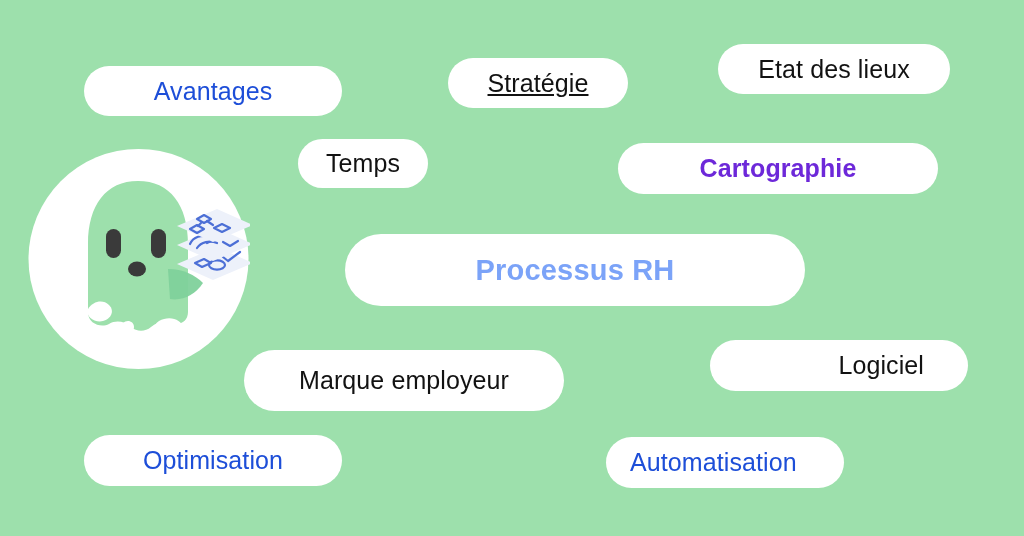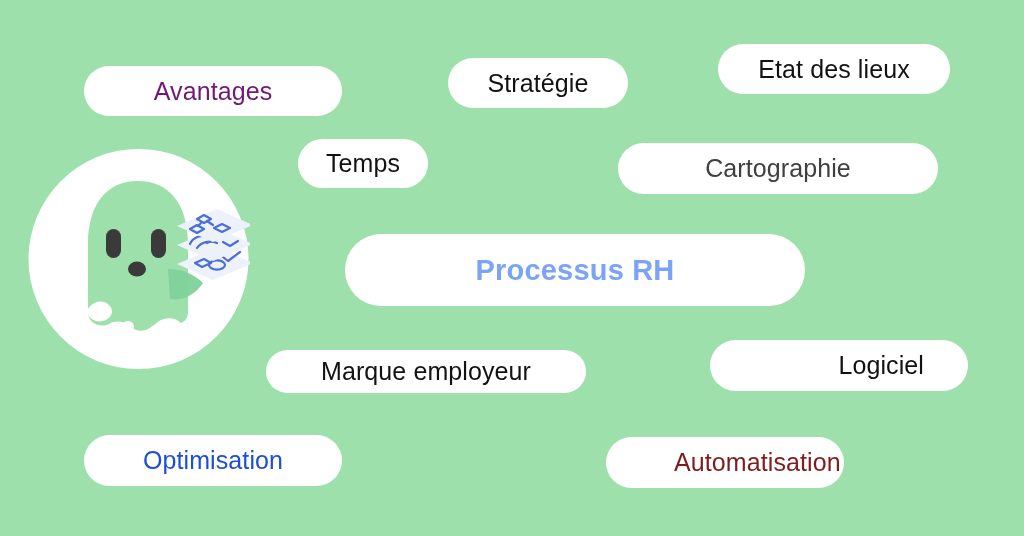--- a/index.html
+++ b/index.html
@@ -120,52 +120,52 @@
 
       <g fill="#FFFFFF">
         <path d="M61 160 C66 152 76 150 82 156 C88 162 84 170 76 172 C68 174 58 168 61 160 Z"></path>
         <path d="M96 174 C100 170 107 172 107 178 C107 184 99 186 96 181 Z"></path>
         <path d="M132 172 C142 166 155 170 156 179 C157 189 144 195 135 190 C127 186 125 176 132 172 Z"></path>
       </g>
     </svg>
   </div>
 
   <div class="pill center" style="left: 84px; top: 66px; width: 258px; height: 50px; background: rgb(255, 255, 255);">
-    <span class="pill-label" style="color: #701a75;">Avantages</span>
+    <span class="pill-label" style="color: #1d4ed8;">Avantages</span>
   </div>
 
   <div class="pill center" style="left: 448px; top: 58px; width: 180px; height: 50px; background: rgb(255, 255, 255);">
-    <span class="pill-label" style="color: rgb(18, 18, 18);">Stratégie</span>
+    <span class="pill-label" style="color: rgb(18, 18, 18); text-decoration: underline;">Stratégie</span>
   </div>
 
   <div class="pill center" style="left: 298px; top: 139px; width: 130px; height: 49px; background: rgb(255, 255, 255);">
     <span class="pill-label" style="color: rgb(18, 18, 18);">Temps</span>
   </div>
 
   <div class="pill center" style="left: 718px; top: 44px; width: 232px; height: 50px; background: rgb(255, 255, 255);">
     <span class="pill-label" style="color: rgb(18, 18, 18);">Etat des lieux</span>
   </div>
 
   <div class="pill center" style="left: 618px; top: 143px; width: 320px; height: 51px; background: rgb(255, 255, 255);">
-    <span class="pill-label" style="color: #404040;">Cartographie</span>
+    <span class="pill-label" style="color: #6d28d9; font-weight: bold;">Cartographie</span>
   </div>
 
   <div class="pill hero" style="left: 345px; top: 234px; width: 460px; height: 72px; background: rgb(255, 255, 255); color: rgb(123, 163, 248);">
     <span class="pill-label">Processus RH</span>
   </div>
 
-  <div class="pill center" style="left: 266px; top: 350px; width: 320px; height: 43px; background: rgb(255, 255, 255);">
+  <div class="pill center" style="left: 244px; top: 350px; width: 320px; height: 61px; background: rgb(255, 255, 255);">
     <span class="pill-label" style="color: rgb(18, 18, 18);">Marque employeur</span>
   </div>
 
   <div class="pill rightish" style="left: 710px; top: 340px; width: 258px; height: 51px; padding-right: 44px; background: rgb(255, 255, 255);">
     <span class="pill-label" style="color: rgb(18, 18, 18); text-align: right;">Logiciel</span>
   </div>
 
   <div class="pill center" style="left: 84px; top: 435px; width: 258px; height: 51px; background: rgb(255, 255, 255);">
     <span class="pill-label" style="color: #1d4ed8;">Optimisation</span>
   </div>
 
   <div class="pill leftish" style="left: 606px; top: 437px; width: 238px; height: 51px; padding-left: 24px; background: rgb(255, 255, 255);">
-    <span class="pill-label" style="color: #7f1d1d; margin-left: 44px;">Automatisation</span>
+    <span class="pill-label" style="color: #1d4ed8;">Automatisation</span>
   </div>
 
 </div>
 
 </body></html>

